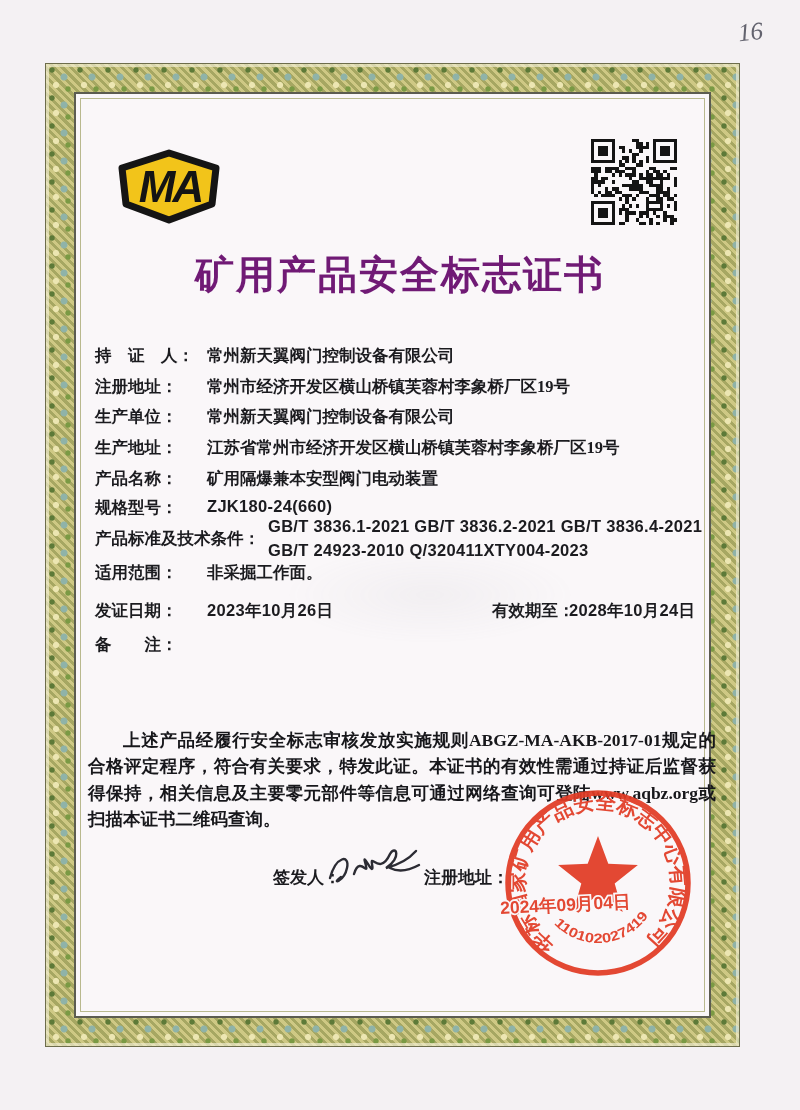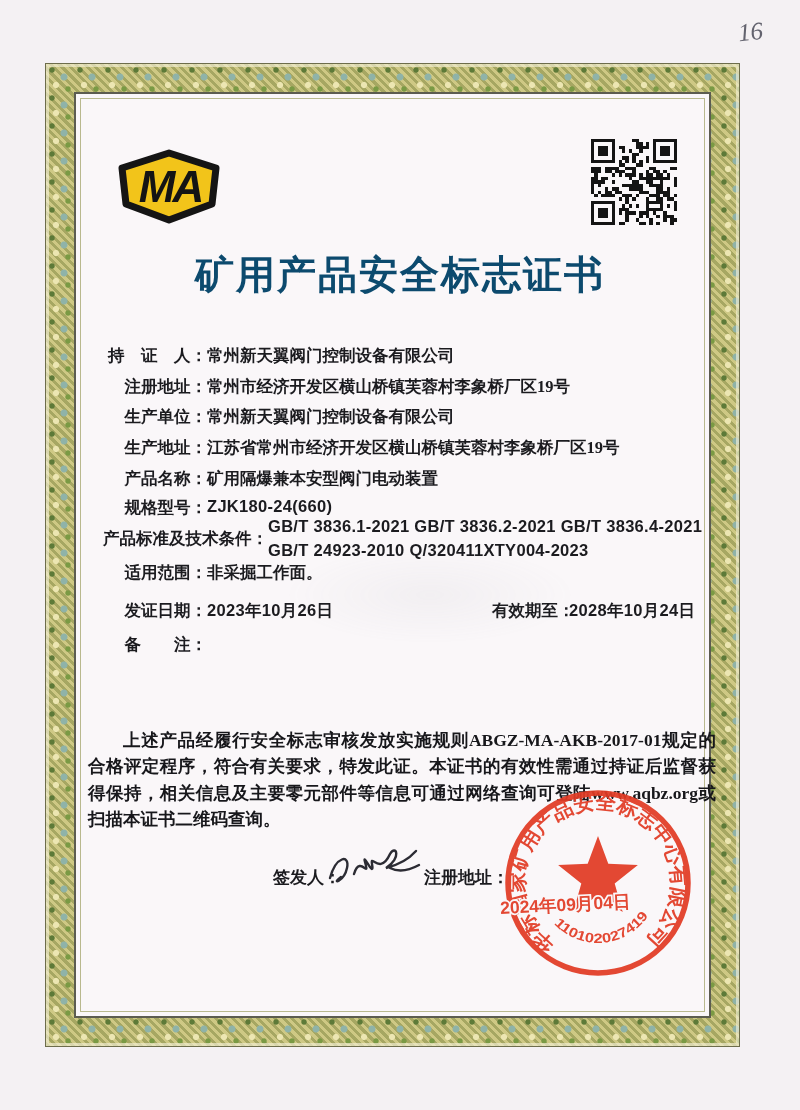--- a/index.html
+++ b/index.html
@@ -43,26 +43,26 @@
   .content{position:absolute;inset:0;z-index:2;}
 
   
   .ma-logo{position:absolute;left:110px;top:144px;width:118px;height:84px;}
   .cert-no{position:absolute;left:300px;top:176px;font-size:19px;font-weight:bold;letter-spacing:1px;}
   .cert-no .num{font-family:"Liberation Serif",serif;font-weight:normal;font-size:21px;letter-spacing:.5px;}
   .qr{position:absolute;left:591px;top:139px;width:86px;height:86px;}
 
   .title{
     position:absolute;left:0;top:248px;width:100%;margin:0;
-    text-align:center;font-size:39px;font-weight:900;letter-spacing:2px;color:#0c4a6e;
+    text-align:center;font-size:39px;font-weight:900;letter-spacing:2px;color:#701a75;
   }
 
   
   .row{position:absolute;left:95px;font-size:16.5px;white-space:nowrap;}
-  .lbl{display:inline-block;width:112px;font-weight:bold;vertical-align:top;text-align:right;}
+  .lbl{display:inline-block;width:112px;font-weight:bold;vertical-align:top;}
   .val{font-weight:bold;font-family:"Liberation Serif",serif;}
   .val.sans{font-family:"Liberation Sans",sans-serif;letter-spacing:.3px;}
   .row.std{display:flex;align-items:center;white-space:normal;}
   .row.std .lbl{width:173px;}
   .row.std .val{width:436px;line-height:1.45;}
   .pair2-lbl{position:absolute;left:397px;top:0;font-weight:bold;}
   .pair2-val{position:absolute;left:474px;top:0;}
 
   
   .watermark{

